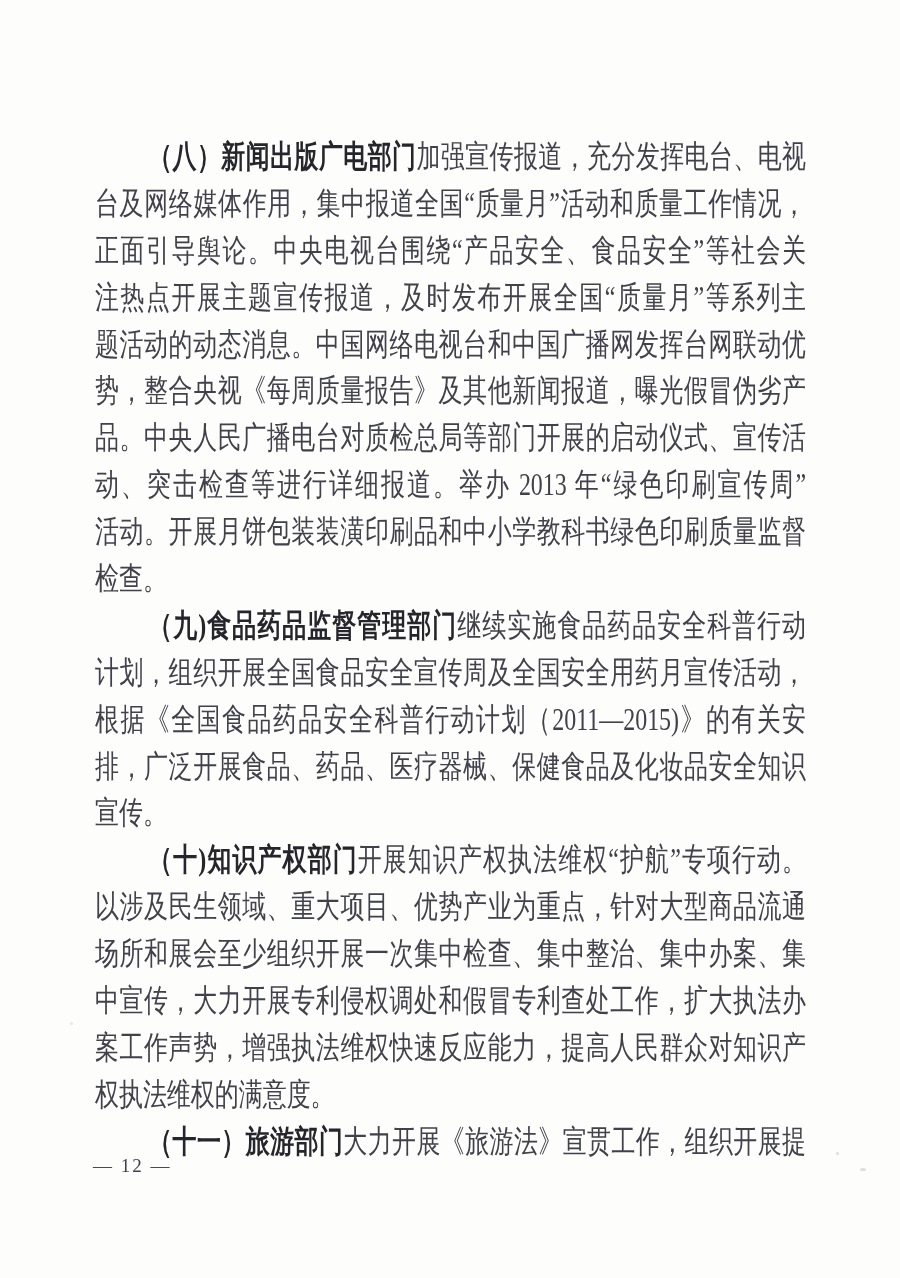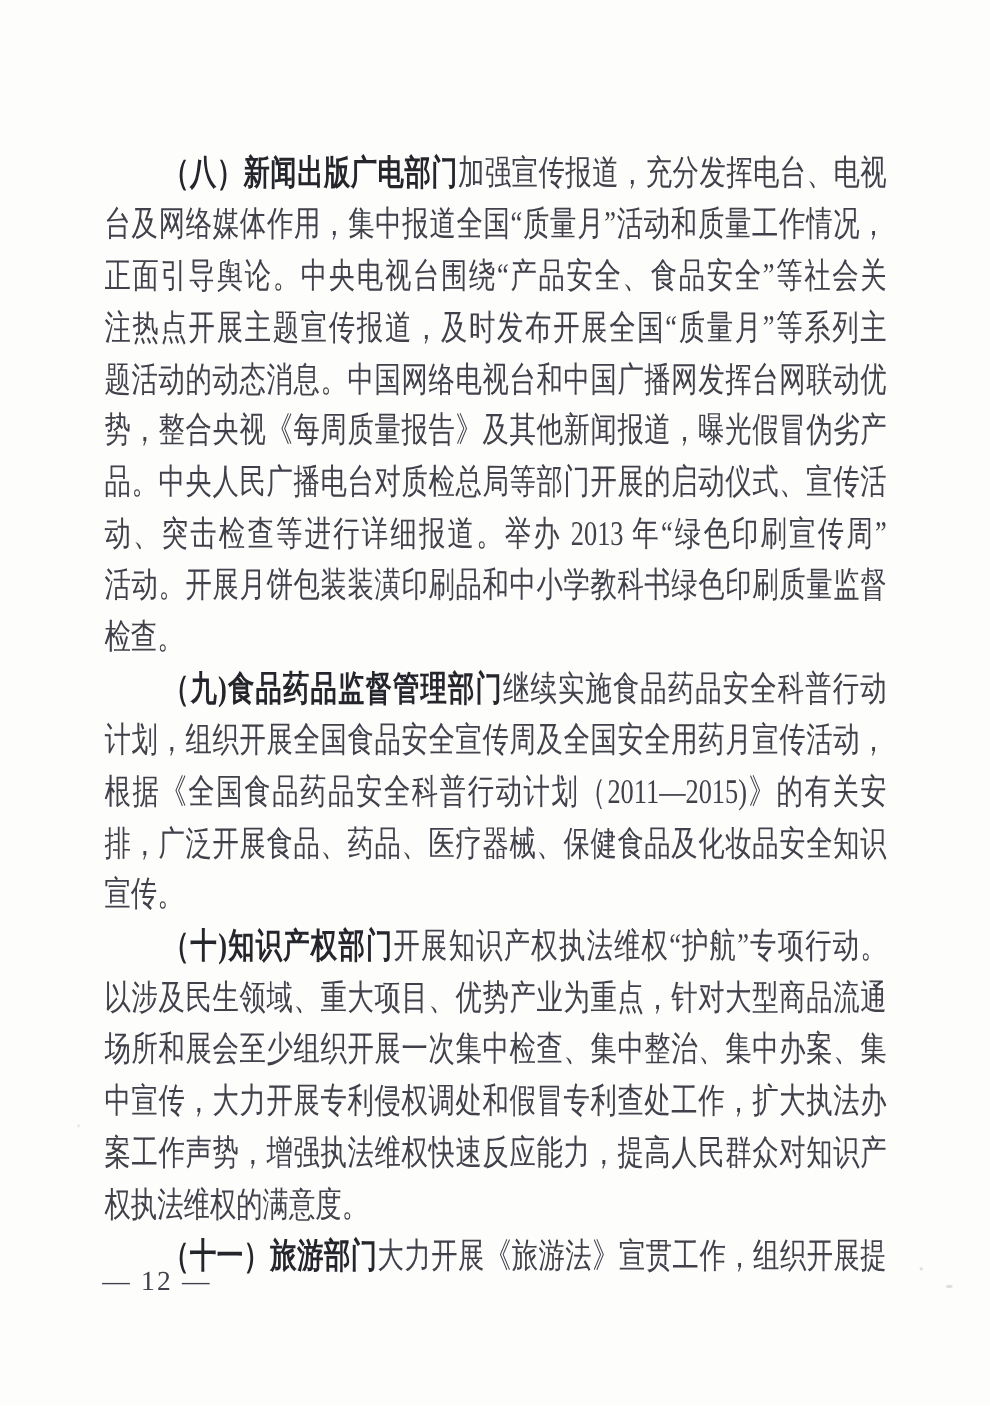--- a/index.html
+++ b/index.html
@@ -41,21 +41,21 @@
     text-indent: 70px;
   }
   .seg.bold {
     font-weight: bold;
     color: var(--bold-color, #25252c);
   }
   .footer {
     position: absolute;
     left: 93px;
     top: 1150px;
-    font-size: 25px;
+    font-size: 19px;
     line-height: 32px;
     color: var(--text-color, #41414b);
     letter-spacing: 2px;
   }
   .speck {
     position: absolute;
     background: #c9c3bd;
     border-radius: 50%;
     opacity: 0.55;
   }

